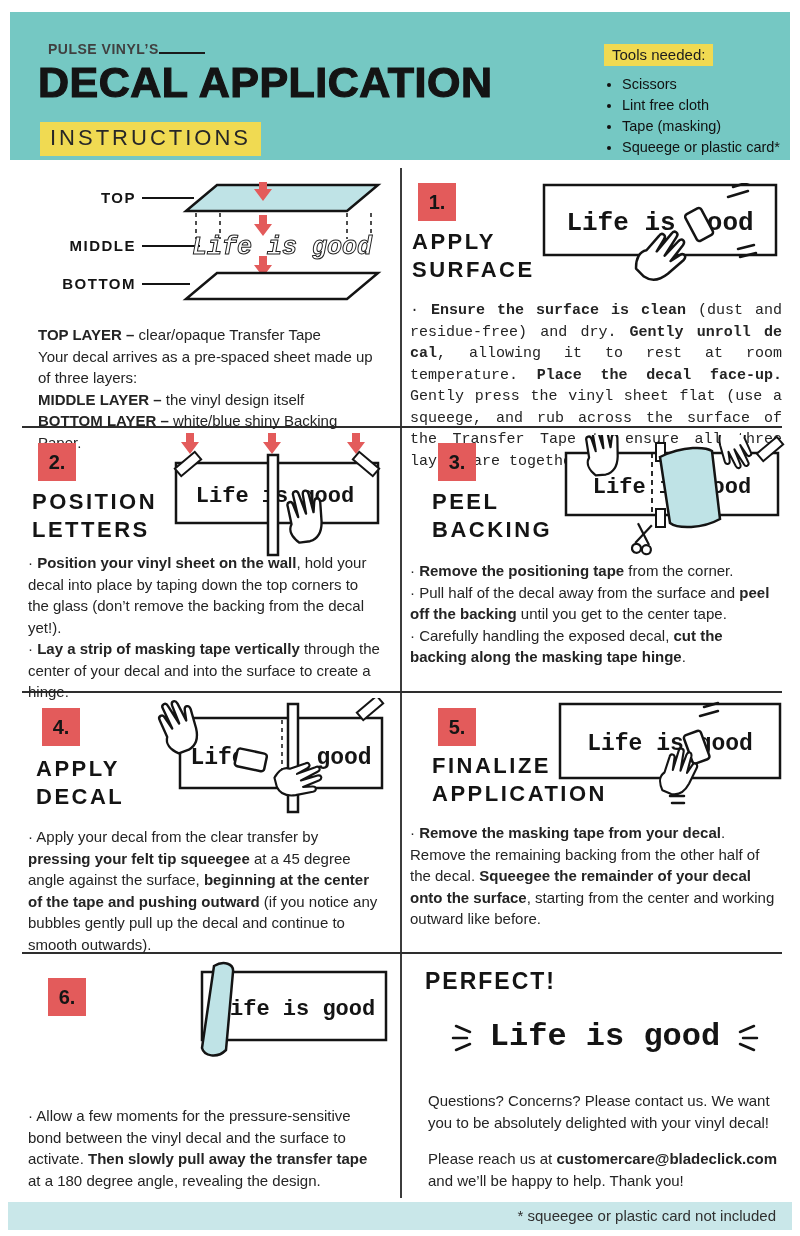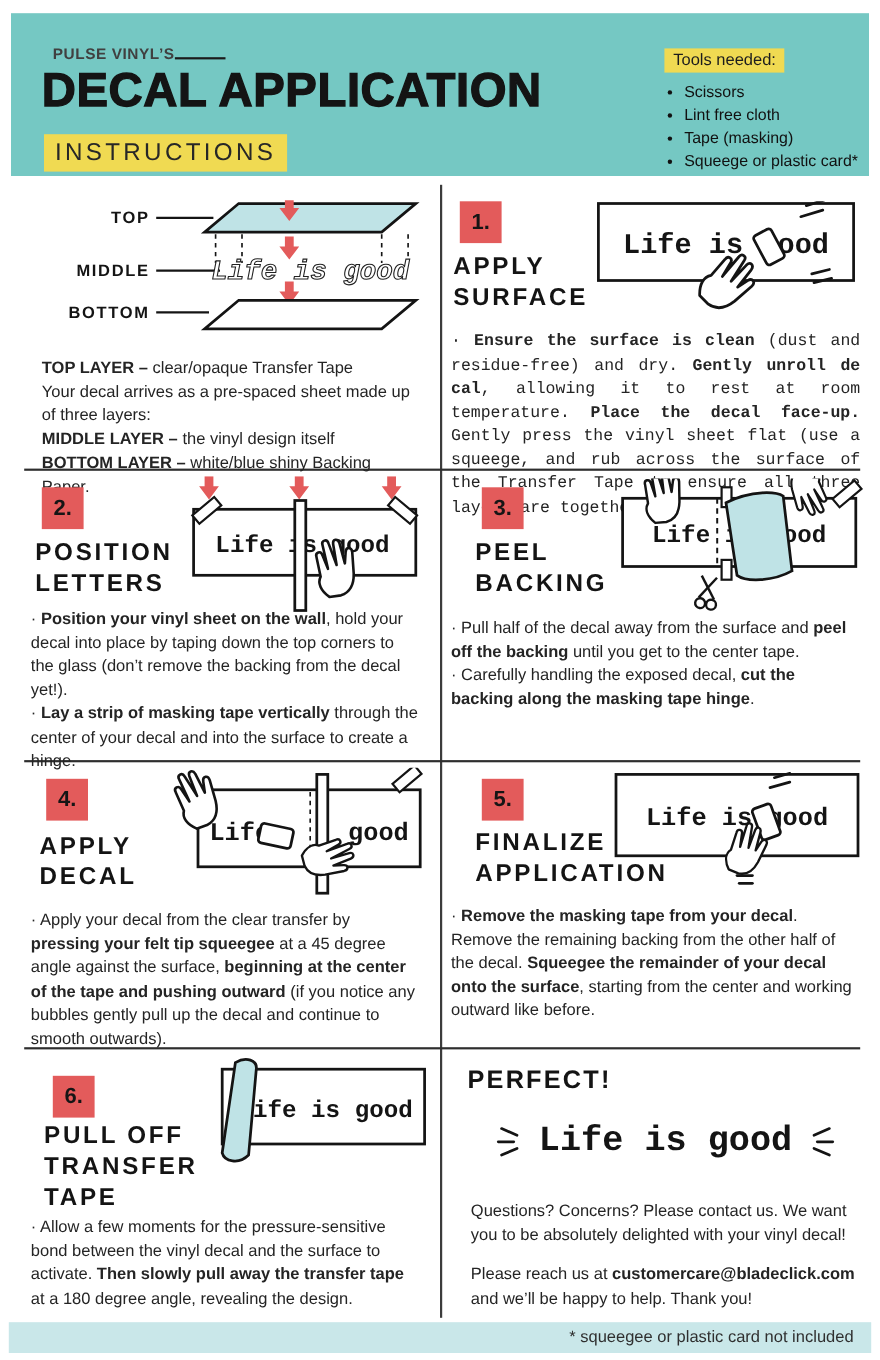--- a/index.html
+++ b/index.html
@@ -162,20 +162,21 @@
     <rect x="124" y="8" width="9" height="18" fill="#fff" stroke="#141414" stroke-width="2"></rect>
     <rect x="124" y="74" width="9" height="18" fill="#fff" stroke="#141414" stroke-width="2"></rect>
     <line x1="120" y1="18" x2="120" y2="80" stroke="#141414" stroke-width="1.8" stroke-dasharray="5 4"></line>
     <path d="M128 22 C152 10 174 12 180 16 L188 84 C170 94 146 94 138 88 Z" fill="#bfe3e6" stroke="#141414" stroke-width="2.5"></path>
     <use href="#hand" transform="translate(42,-6) rotate(-15) scale(0.9)"></use>
     <use href="#hand" transform="translate(232,24) rotate(150) scale(0.8)"></use>
     <use href="#tape" transform="translate(238,14) rotate(-40)"></use>
     <use href="#scissors" transform="translate(104,88) rotate(8)"></use>
   </svg>
   <div class="abs body" style="left:410px;top:560px;width:372px">
+    <p><span>· </span><span class="b">Remove the positioning tape</span><span> from the corner.</span></p>
     <p><span>· Pull half of the decal away from the surface and </span><span class="b">peel off the backing</span><span> until you get to the center tape.</span></p>
     <p><span>· Carefully handling the exposed decal, </span><span class="b">cut the backing along the masking tape hinge</span><span>.</span></p>
   </div>
 
   <div class="abs badge" style="left:42px;top:708px">4.</div>
   <div class="abs step-title" style="left:36px;top:755px">
     <span>APPLY</span><br>
     <span>DECAL</span>
   </div>
   <svg class="abs" style="left:142px;top:698px" width="245" height="122">
@@ -208,25 +209,20 @@
         <path d="M114 103 h12"></path>
     </g>
     <use href="#squeegee" transform="translate(142,30) rotate(70)"></use>
     <use href="#hand" transform="translate(106,42) rotate(12) scale(0.85)"></use>
   </svg>
   <div class="abs body" style="left:410px;top:822px;width:372px">
     <p><span>· </span><span class="b">Remove the masking tape from your decal</span><span>. Remove the remaining backing from the other half of the decal. </span><span class="b">Squeegee the remainder of your decal onto the surface</span><span>, starting from the center and working outward like before.</span></p>
   </div>
 
   <div class="abs badge" style="left:48px;top:978px">6.</div>
-  <div class="abs step-title" style="left:40px;top:1018px">
-    <span>PULL OFF</span><br>
-    <span>TRANSFER</span><br>
-    <span>TAPE</span>
-  </div>
   <svg class="abs" style="left:172px;top:960px" width="220" height="108">
     <rect x="30" y="12" width="184" height="68" fill="#fff" stroke="#141414" stroke-width="2.5"></rect>
     <text x="124" y="55" text-anchor="middle" font-size="22">Life is good</text>
     <path d="M42 6 C52 0 62 4 61 12 L54 90 C45 99 32 96 30 88 Z" fill="#bfe3e6" stroke="#141414" stroke-width="2.5"></path>
   </svg>
   <div class="abs body" style="left:28px;top:1105px;width:352px">
     <p><span>· Allow a few moments for the pressure-sensitive bond between the vinyl decal and the surface to activate. </span><span class="b">Then slowly pull away the transfer tape</span><span> at a 180 degree angle, revealing the design.</span></p>
   </div>
 
   <div class="abs perfect-title" style="left:425px;top:968px">PERFECT!</div>

